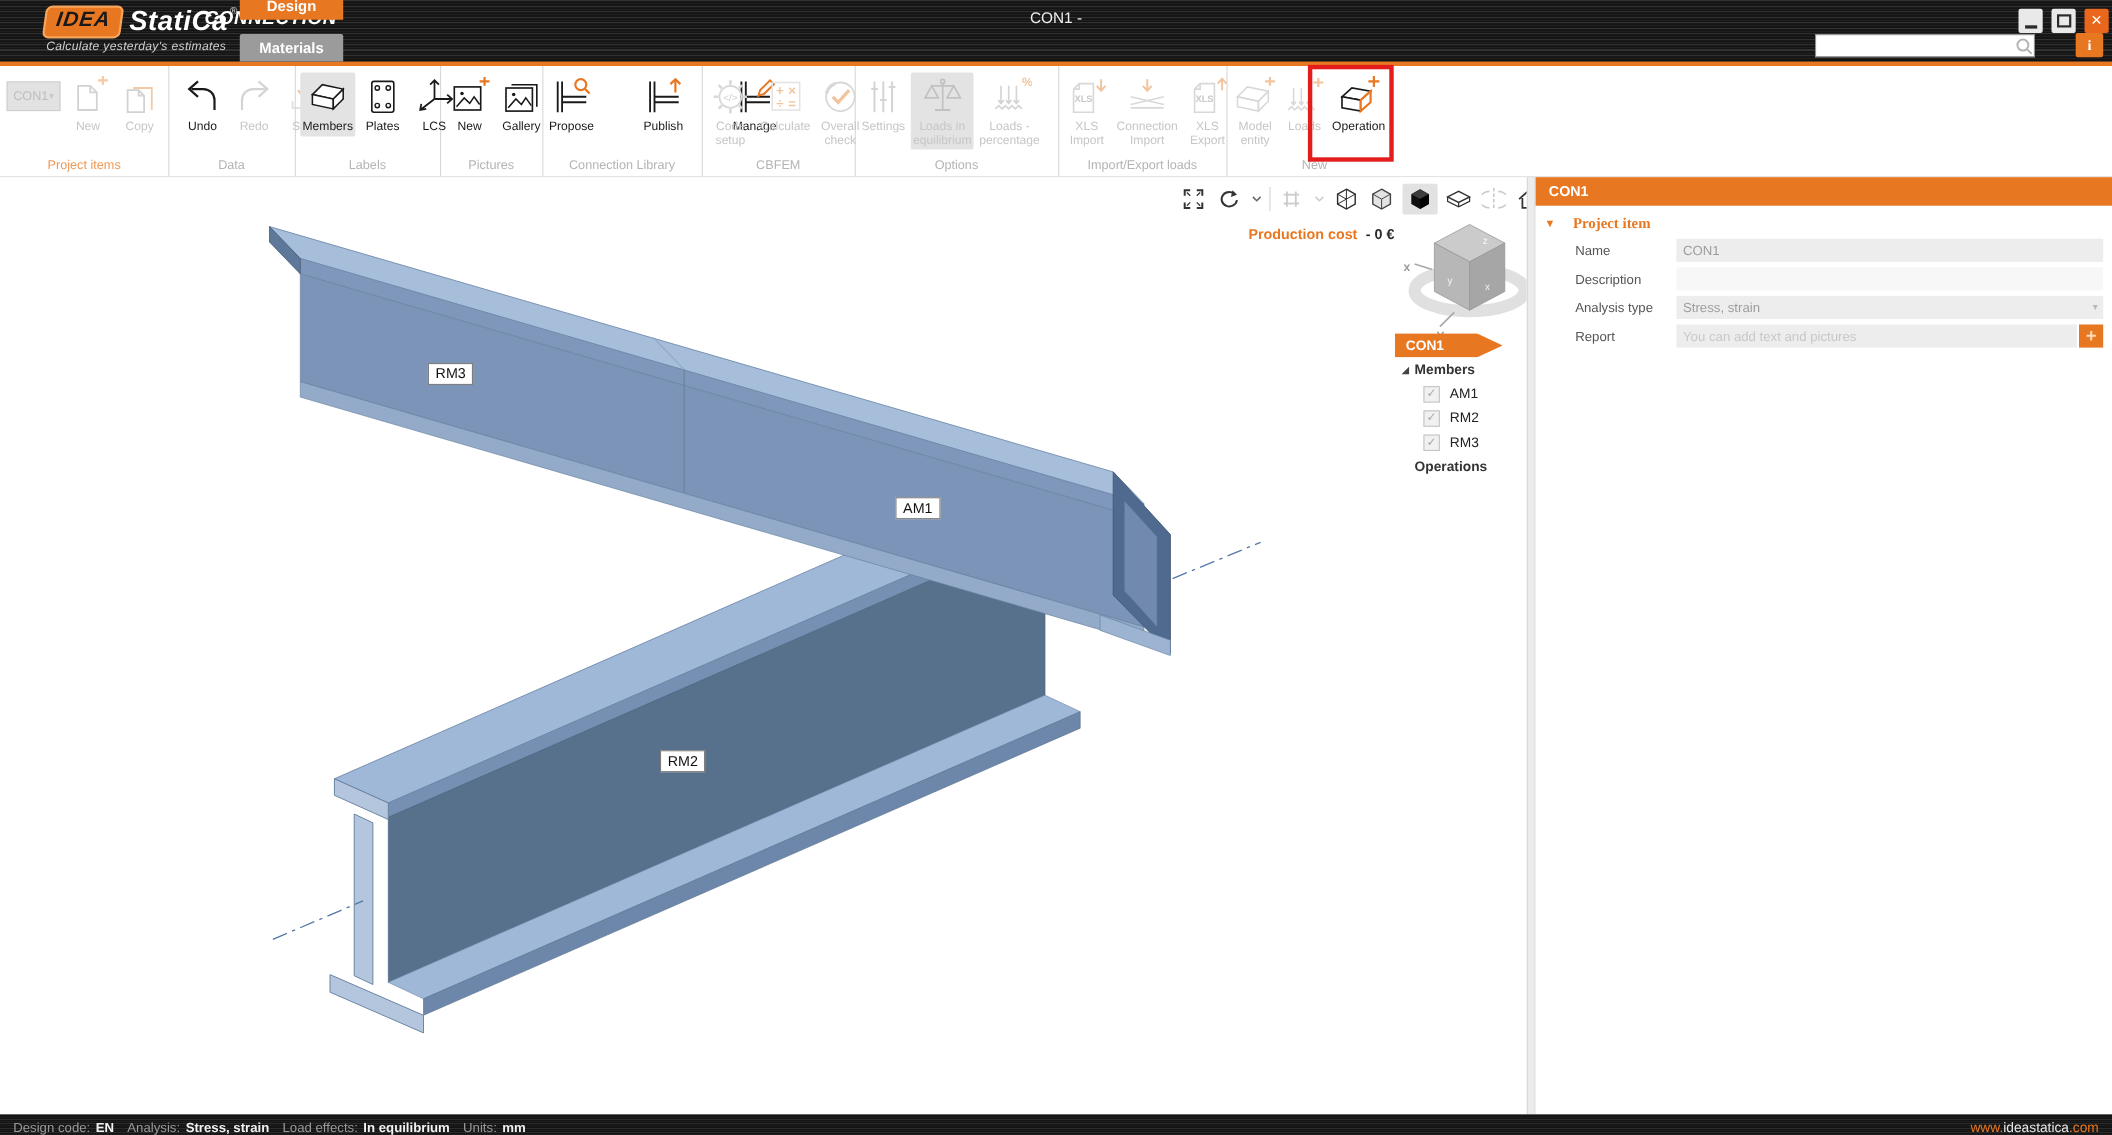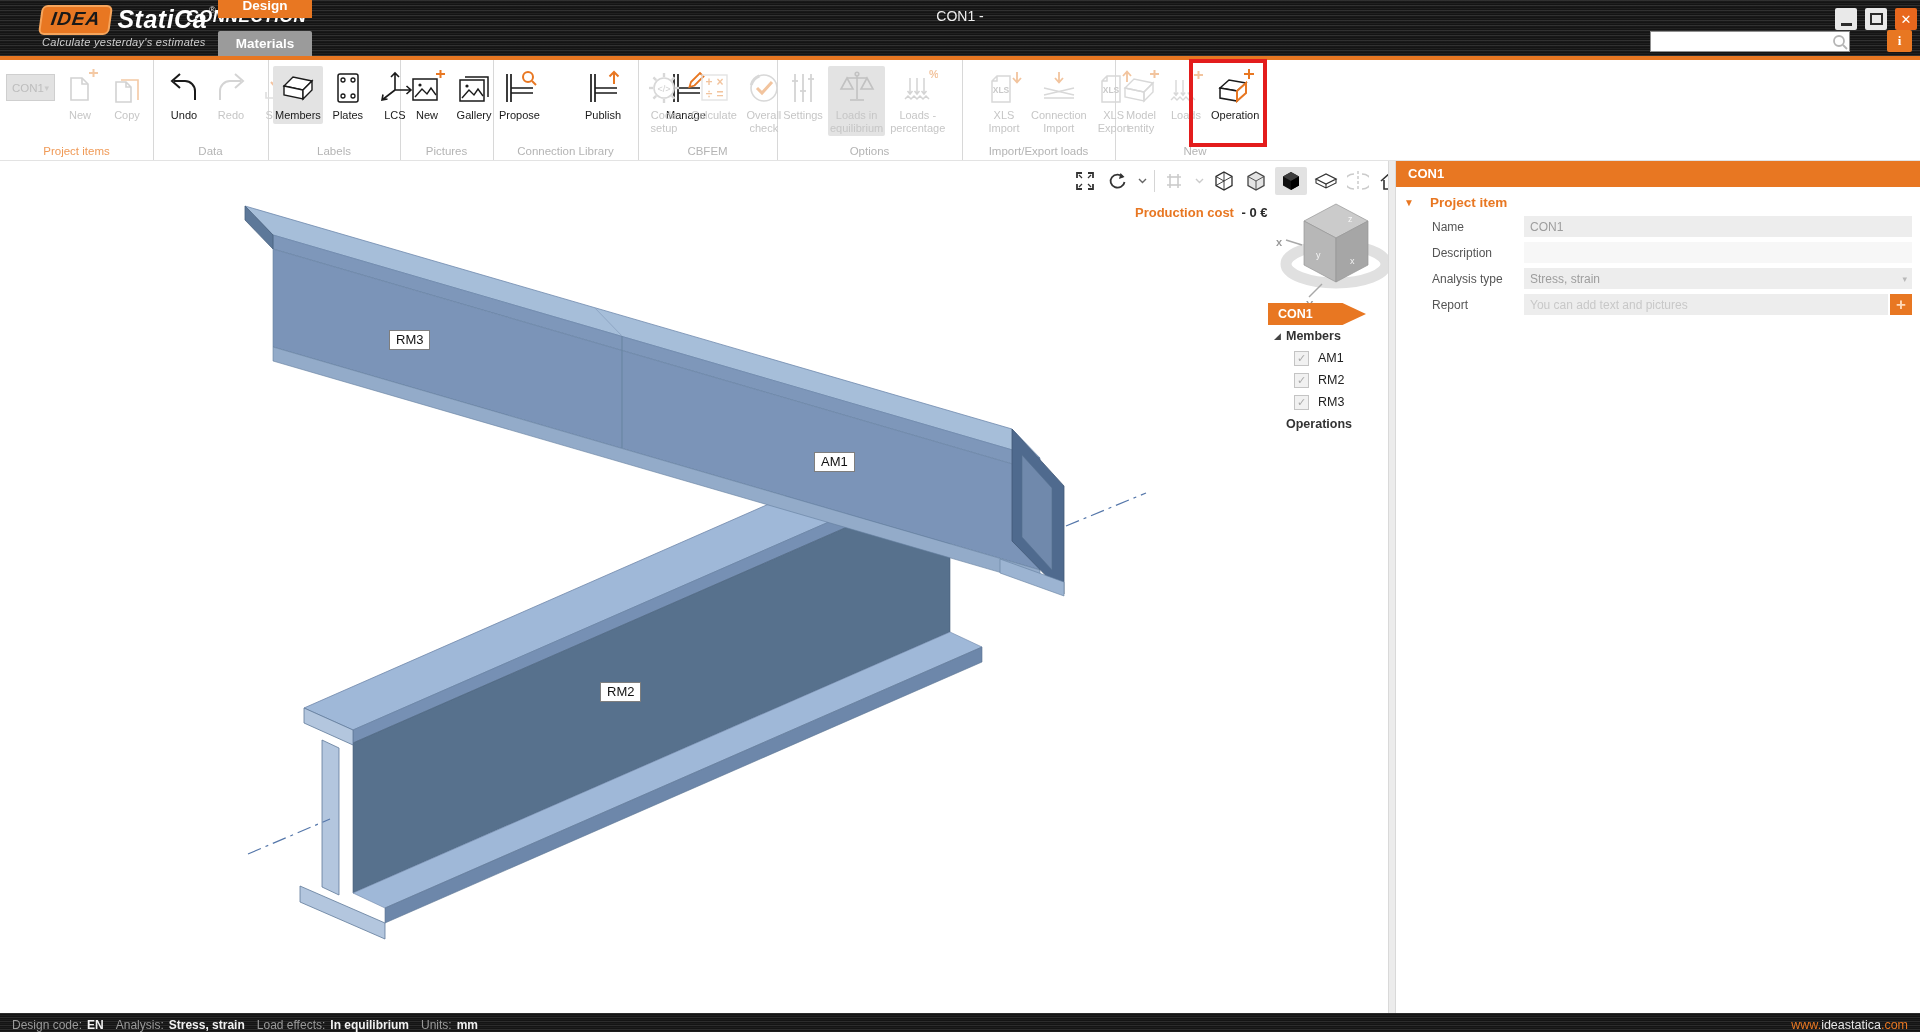--- a/index.html
+++ b/index.html
@@ -64,21 +64,21 @@
   .texp{width:12px;font-size:9px;color:#444;margin-left:6px;}
   .tbold{font-weight:bold;color:#333;}
   .tcheck{width:13px;height:13px;background:#f1f1f1;border:1px solid #c4c4c4;margin-left:26px;margin-right:9px;
           display:flex;align-items:center;justify-content:center;color:#a9a9a9;font-size:11px;line-height:11px;}
   
   .splitter{position:absolute;left:1388px;top:160px;width:8px;height:853px;background:#ececec;border-left:1px solid #d9d9d9;border-right:1px solid #d9d9d9;box-sizing:border-box;}
   .panel{position:absolute;left:1396px;top:160px;width:524px;height:853px;background:#fff;}
   .phead{height:27px;background:#e87722;color:#fff;font-weight:bold;font-size:13px;display:flex;align-items:center;padding-left:12px;}
   .psec{display:flex;align-items:center;margin:8px 0 6px 8px;}
   .psec .tri{color:#e87722;font-size:10px;margin-right:16px;}
-  .psec .ptitle{color:#e87722;font-weight:bold;font-size:13.5px;}
+  .psec .ptitle{color:#e87722;font-weight:bold;font-size:13.5px;font-family:Liberation Serif, serif;}
   .prow{display:flex;align-items:center;margin:5px 8px 5px 36px;height:21px;}
   .prow .plab{width:92px;font-size:12px;color:#555;flex:none;}
   .pfield{flex:1;height:21px;background:#ededed;display:flex;align-items:center;padding:0 6px;font-size:12px;color:#9d9d9d;position:relative;}
   .pfield.empty{background:#f7f7f7;}
   .pfield .caret{position:absolute;right:5px;color:#b9b9b9;font-size:9px;}
   .pfield .phold{color:#c8c8c8;}
   .paddbtn{width:22px;height:21px;background:#e87722;color:#ffd9b8;font-size:17px;font-weight:bold;display:flex;align-items:center;justify-content:center;margin-left:2px;flex:none;}
   
   .statusbar{position:absolute;left:0;top:1013px;width:1920px;height:19px;background-color:#141414;
     background-image:repeating-linear-gradient(180deg,rgba(255,255,255,.10) 0 1px,rgba(0,0,0,0) 1px 2px,rgba(255,255,255,.04) 2px 3px,rgba(0,0,0,0) 3px 4px);
@@ -350,21 +350,21 @@
             <text x="31" y="10" font-size="11" fill="#f2c49e" font-weight="bold">%</text>
           </svg>
           <span class="rlb">Loads -
 percentage</span>
         </div>
       </div>
       <div class="glabel">Options</div>
     </div>
 
     <div class="rgroup" style="left:962px;width:153px;">
-      <div class="rrow" style="padding-left:20px;">
+      <div class="rrow" style="padding-left:4px;">
         <div class="rbtn disabled">
           <svg class="ric" viewBox="0 0 40 40">
             <path d="M8 13 l5 -5 h13 v26 h-18 v-21 z M13 8 v5 h-5" fill="none" stroke="#d8d8d8" stroke-width="1.5"></path>
             <text x="17" y="25" font-size="8.5" fill="#c9c9c9" text-anchor="middle" font-weight="bold">XLS</text>
             <path d="M33 4 v10 M29 10 l4 4.5 4 -4.5" fill="none" stroke="#f2c49e" stroke-width="1.8"></path>
           </svg>
           <span class="rlb">XLS
 Import</span>
         </div>
         <div class="rbtn disabled">

